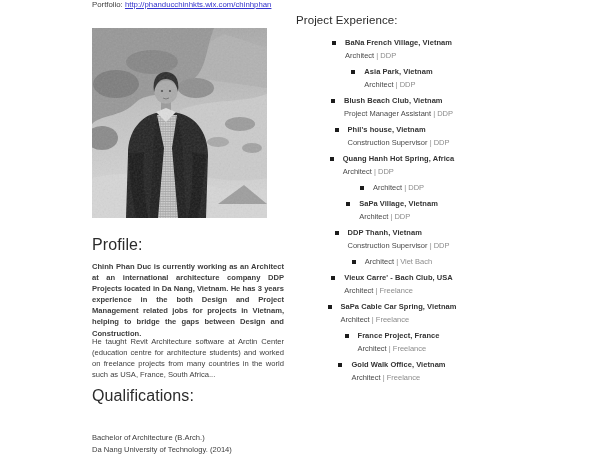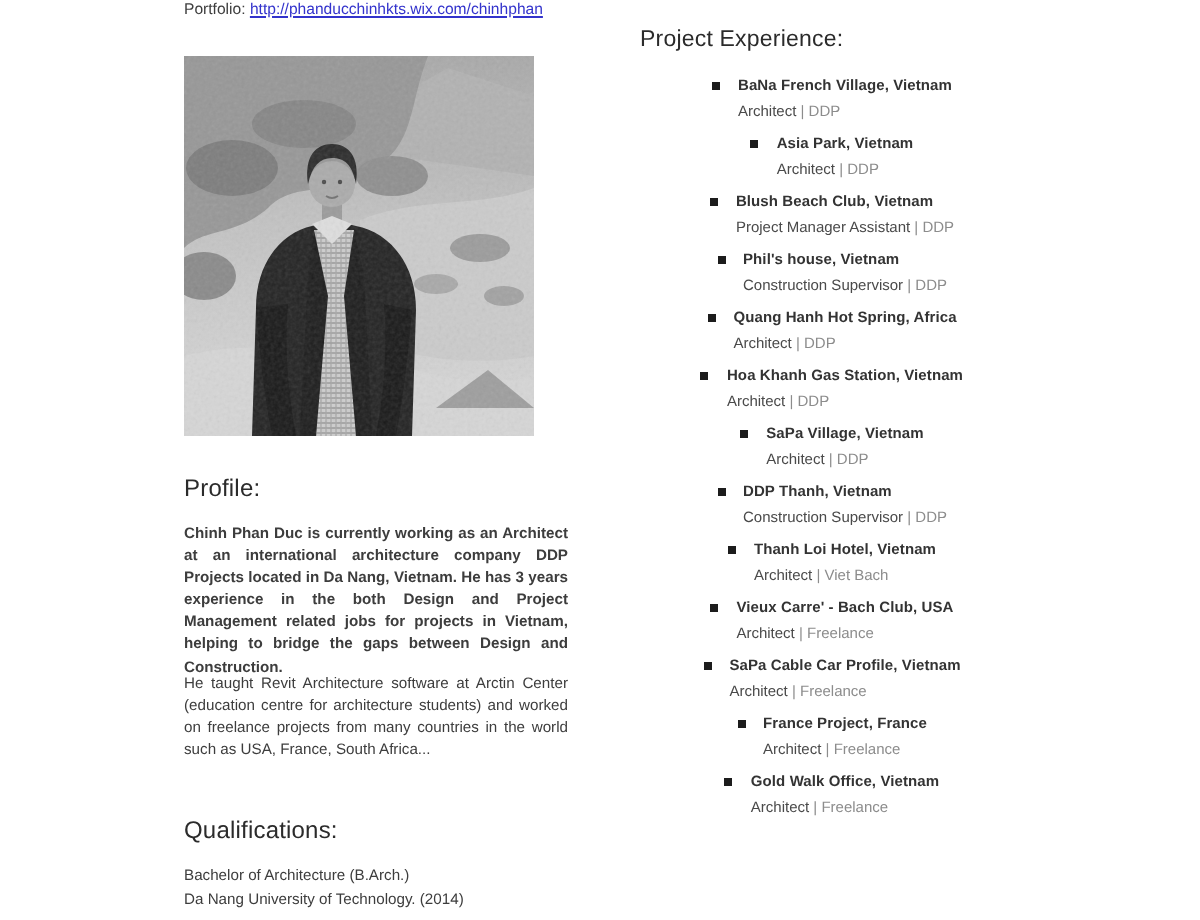--- a/index.html
+++ b/index.html
@@ -7,29 +7,29 @@
     position:relative;width:592px;height:460px;background:#fff;overflow:hidden;
     font-family:"Liberation Sans","DejaVu Sans",sans-serif;color:var(--text,#3d3d3d);
   }
   
   .portfolio-line{position:absolute;left:92px;top:0;font-size:7.8px;line-height:9px;white-space:nowrap;}
   .portfolio-link{color:var(--link,#3333cc);text-decoration:underline;cursor:pointer;}
   
   .photo{position:absolute;left:92px;top:28px;width:175px;height:190px;}
   .photo svg{display:block;width:100%;height:100%;}
   
-  .heading{position:absolute;left:92px;font-size:12px;line-height:13px;color:var(--heading,#2b2b2b);letter-spacing:0.1px;}
+  .heading{position:absolute;left:92px;font-size:16px;line-height:13px;color:var(--heading,#2b2b2b);letter-spacing:0.1px;}
   .profile-heading{top:238px;}
   .para{position:absolute;left:92px;width:192px;font-size:7.6px;line-height:11.1px;text-align:justify;color:var(--text,#3d3d3d);}
   .para1{top:261px;font-weight:bold;}
   .para2{top:336px;}
-  .qual-heading{top:409px;}
+  .qual-heading{top:389px;}
   .qual-lines{position:absolute;left:92px;top:432px;font-size:7.6px;line-height:12px;}
   
-  .right-col{position:absolute;left:320px;top:13px;width:190px;}
+  .right-col{position:absolute;left:296px;top:13px;width:190px;}
   .proj-heading{font-size:11.5px;line-height:14px;color:var(--heading,#2b2b2b);margin:0 0 9px 0;letter-spacing:0.1px;}
   .proj{display:flex;align-items:flex-start;margin-bottom:3px;justify-content:center;}
   .bullet{flex:0 0 auto;width:4px;height:4px;background:var(--bullet,#1c1c1c);margin:4.5px 9px 0 2px;}
   .proj-lines{font-size:7.5px;line-height:13px;}
   .proj-name{color:#333;font-weight:600;letter-spacing:0.05px;}
   .proj-role{color:#4a4a4a;}
   .proj-company{color:var(--muted,#8c8c8c);}
 </style>
 </head>
 <body>
@@ -166,21 +166,20 @@
       <div class="proj-role">
         <span>Architect </span>
         <span class="proj-company">| DDP</span>
       </div>
     </div>
   </div>
 
   <div class="proj">
     <span class="bullet"></span>
     <div class="proj-lines">
-      <div class="proj-name">Hoa Khanh Gas Station, Vietnam</div>
       <div class="proj-role">
         <span>Architect </span>
         <span class="proj-company">| DDP</span>
       </div>
     </div>
   </div>
 
   <div class="proj">
     <span class="bullet"></span>
     <div class="proj-lines">
@@ -199,21 +198,20 @@
       <div class="proj-role">
         <span>Construction Supervisor </span>
         <span class="proj-company">| DDP</span>
       </div>
     </div>
   </div>
 
   <div class="proj">
     <span class="bullet"></span>
     <div class="proj-lines">
-      <div class="proj-name">Thanh Loi Hotel, Vietnam</div>
       <div class="proj-role">
         <span>Architect </span>
         <span class="proj-company">| Viet Bach</span>
       </div>
     </div>
   </div>
 
   <div class="proj">
     <span class="bullet"></span>
     <div class="proj-lines">
@@ -221,21 +219,21 @@
       <div class="proj-role">
         <span>Architect </span>
         <span class="proj-company">| Freelance</span>
       </div>
     </div>
   </div>
 
   <div class="proj">
     <span class="bullet"></span>
     <div class="proj-lines">
-      <div class="proj-name">SaPa Cable Car Profile, Vietnam</div>
+      <div class="proj-name">SaPa Cable Car Spring, Vietnam</div>
       <div class="proj-role">
         <span>Architect </span>
         <span class="proj-company">| Freelance</span>
       </div>
     </div>
   </div>
 
   <div class="proj">
     <span class="bullet"></span>
     <div class="proj-lines">

